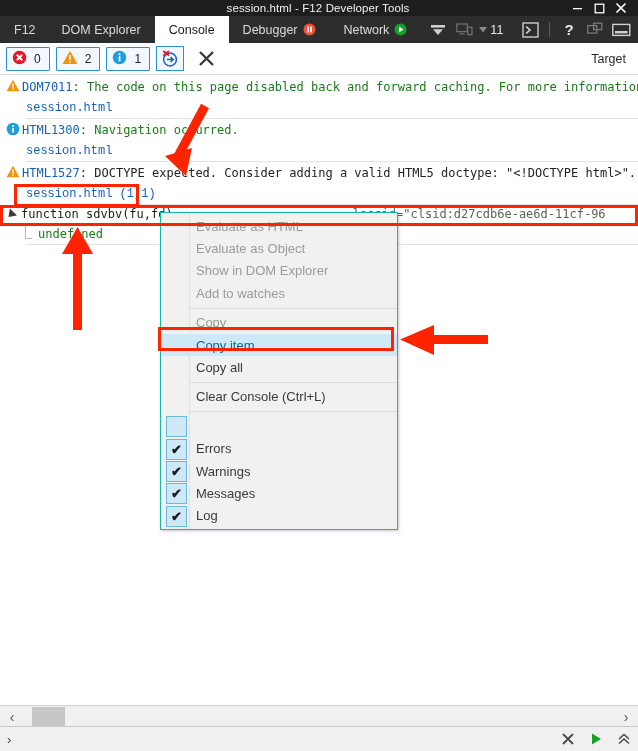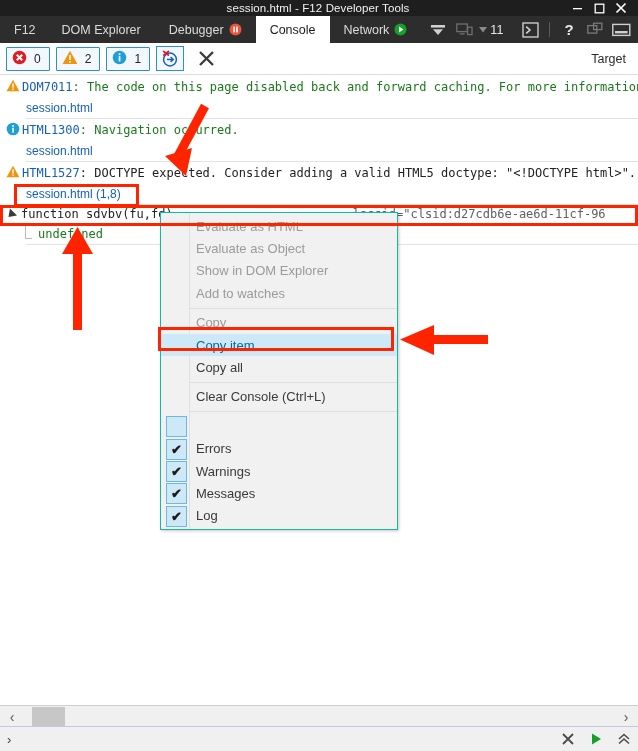--- a/index.html
+++ b/index.html
@@ -198,21 +198,21 @@
     min-width: 18px;
     display: flex;
     justify-content: center;
     padding-top: 1px;
   }
   .msg-text { white-space: nowrap; }
   .code { color: #1560bd; }
   .msg-green { color: #1a7a1a; }
   .msg-black { color: #222222; }
   .srcline {
-    font-family: Liberation Sans, sans-serif;
+    font-family: Liberation Mono, monospace;
     font-size: 12px;
     line-height: 19px;
     color: #1560bd;
     padding-left: 26px;
   }
   .grouprow {
     font-family: "DejaVu Sans Mono", monospace;
     font-size: 12px;
     color: #1560bd;
     padding: 4px 0 4px 26px;
@@ -424,33 +424,33 @@
   </div>
 </div>
 
 <div class="tabbar">
   <div class="tab f12">
     <span>F12</span>
   </div>
   <div class="tab">
     <span>DOM Explorer</span>
   </div>
+  <div class="tab active">
+    <span>Console</span>
+  </div>
   <div class="tab">
     <span>Debugger</span>
     <span class="tab-icon">
       <svg width="13" height="13" viewBox="0 0 13 13">
           <circle cx="6.5" cy="6.5" r="6" fill="#e8533a"></circle>
           <rect x="4.3" y="3.6" width="1.6" height="5.8" fill="#ffffff"></rect>
           <rect x="7.2" y="3.6" width="1.6" height="5.8" fill="#ffffff"></rect>
         </svg>
     </span>
   </div>
-  <div class="tab active">
-    <span>Console</span>
-  </div>
   <div class="tab">
     <span>Network</span>
     <span class="tab-icon">
       <svg width="13" height="13" viewBox="0 0 13 13">
           <circle cx="6.5" cy="6.5" r="6" fill="#17a02a"></circle>
           <path d="M5 3.6 L9.4 6.5 L5 9.4 Z" fill="#ffffff"></path>
         </svg>
     </span>
   </div>
 
@@ -583,21 +583,21 @@
   <div class="msg">
     <span class="gicon">
       <svg width="14" height="13" viewBox="0 0 16 15">
           <path d="M8 0.8 L15.4 14 L0.6 14 Z" fill="#f0940c"></path>
           <rect x="7.2" y="5" width="1.6" height="5" fill="#ffffff"></rect>
           <rect x="7.2" y="11" width="1.6" height="1.6" fill="#ffffff"></rect>
         </svg>
     </span>
     <span class="msg-text"><span class="code">HTML1527</span><span class="msg-black">: DOCTYPE expected. Consider adding a valid HTML5 doctype: "&lt;!DOCTYPE html&gt;".</span></span>
   </div>
-  <div class="srcline">session.html (1,8)</div>
+  <div class="srcline">session.html (1,1)</div>
   <div class="underline-row"></div>
 
 
   <div class="fnrow">
     <span class="tri"></span>
     <span>function sdvbv(fu,fd)</span>
     <span class="fn-tail" style="margin-left:180px;">lassid="clsid:d27cdb6e-ae6d-11cf-96</span>
   </div>
 
   <div class="undefrow">undefined</div>

